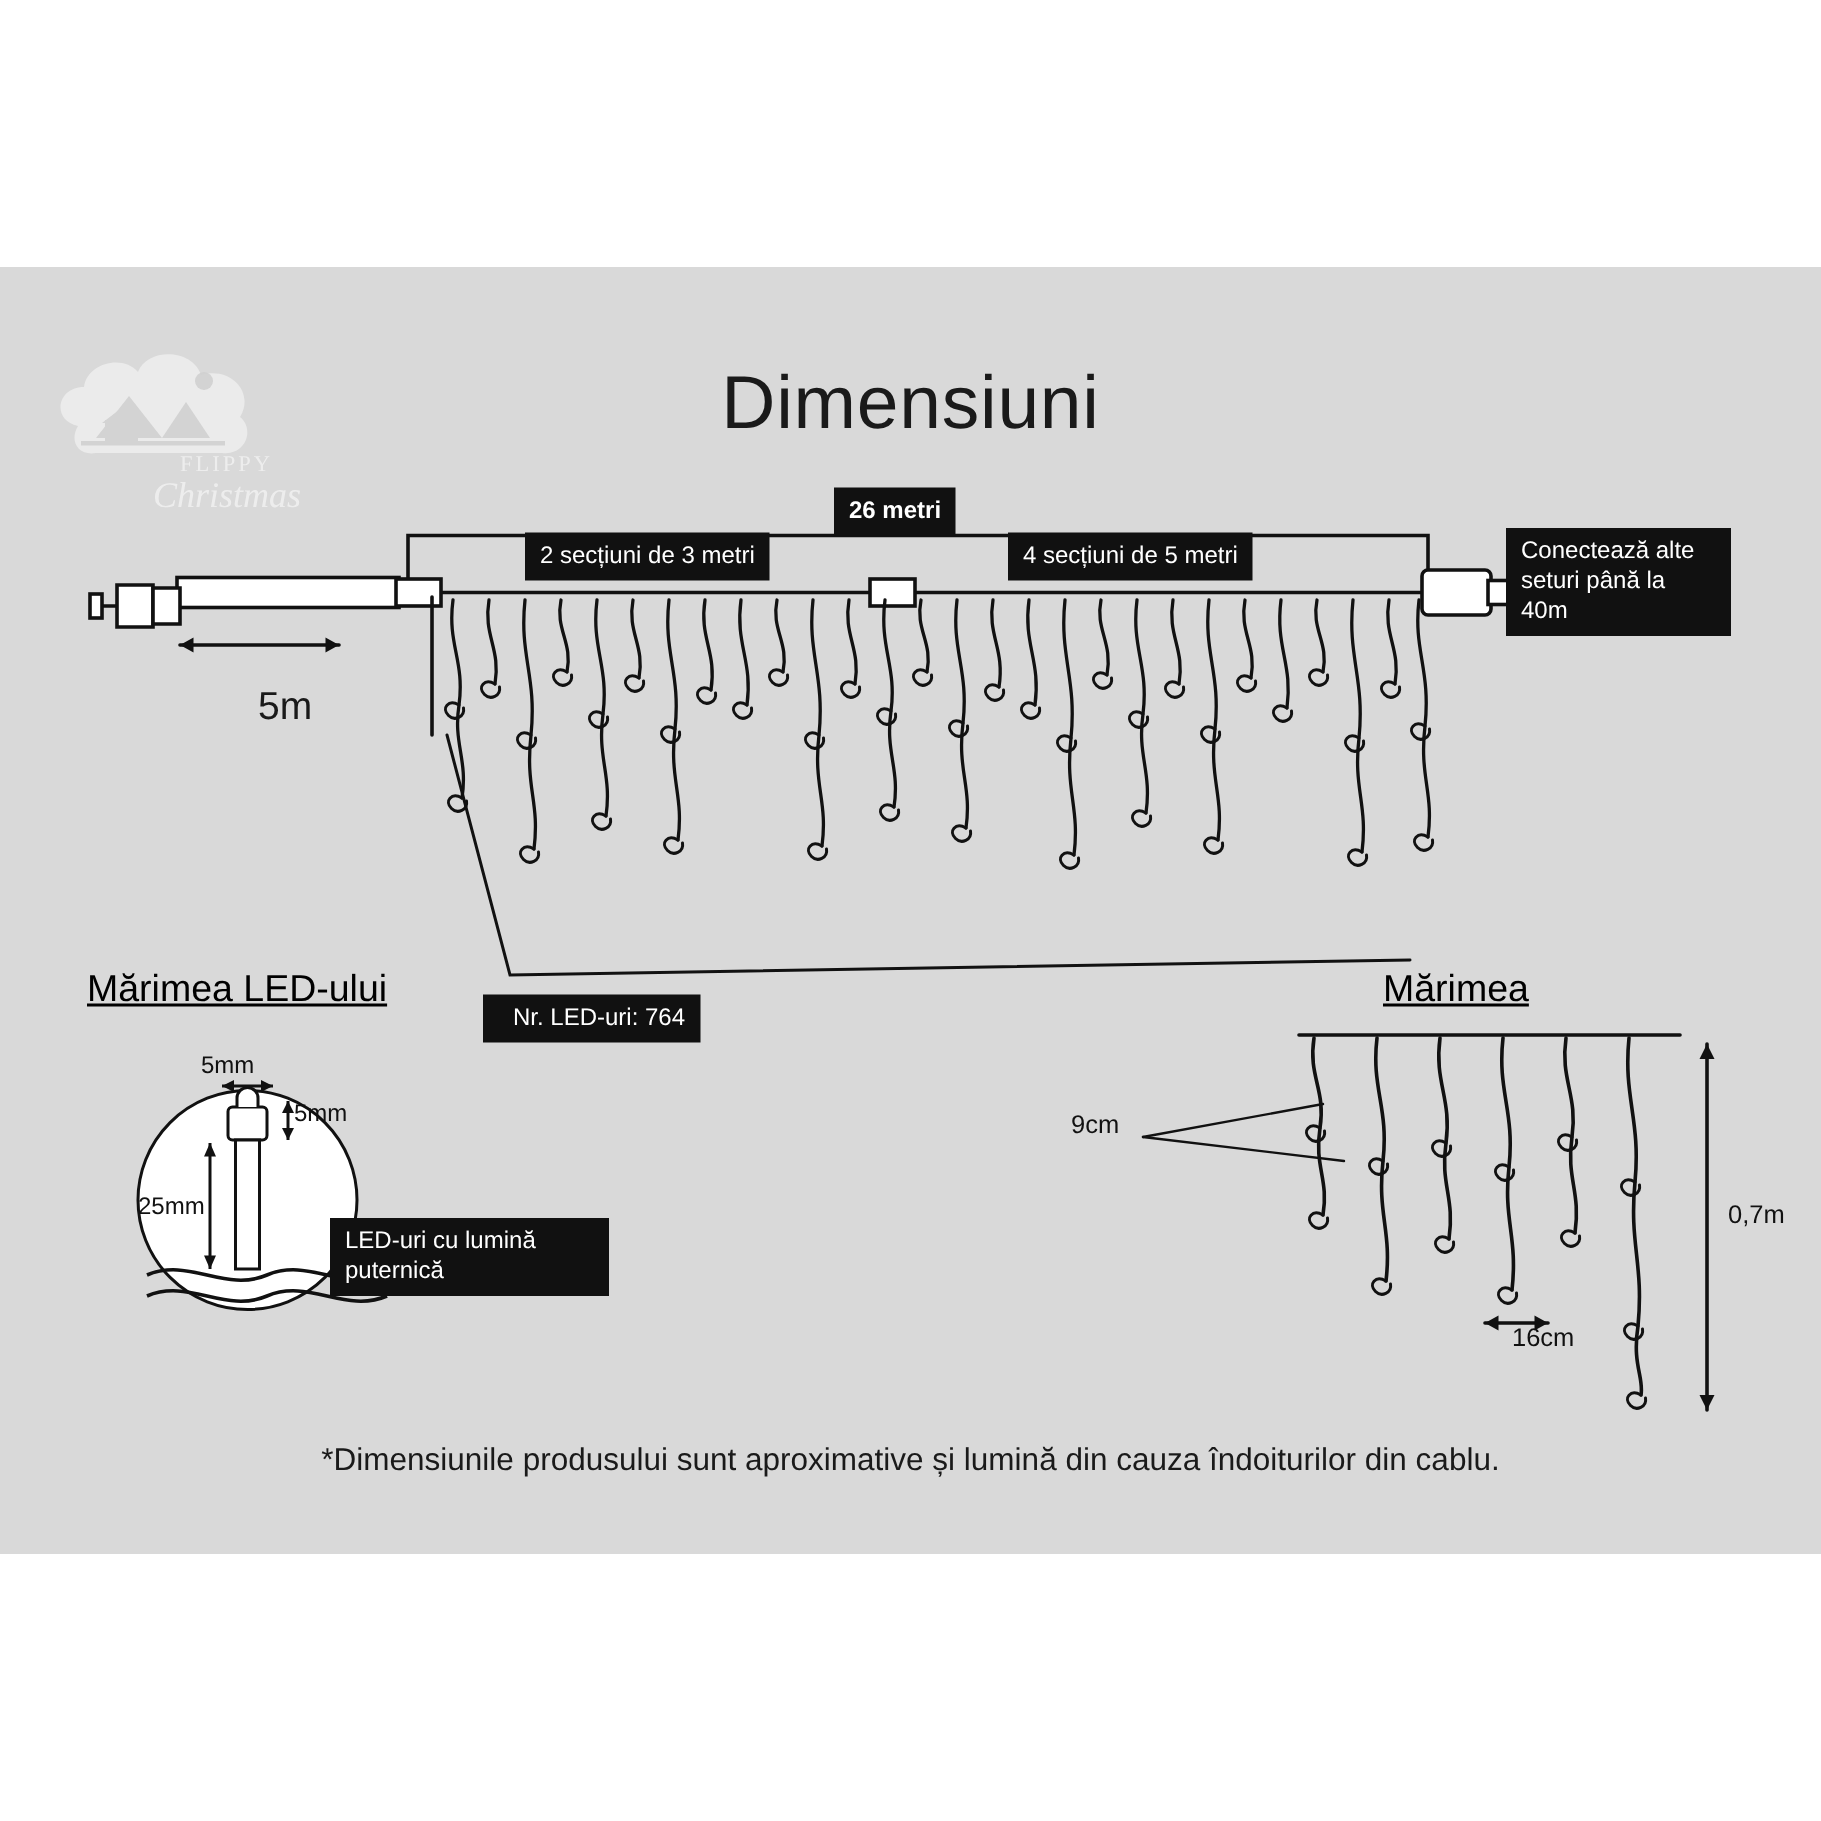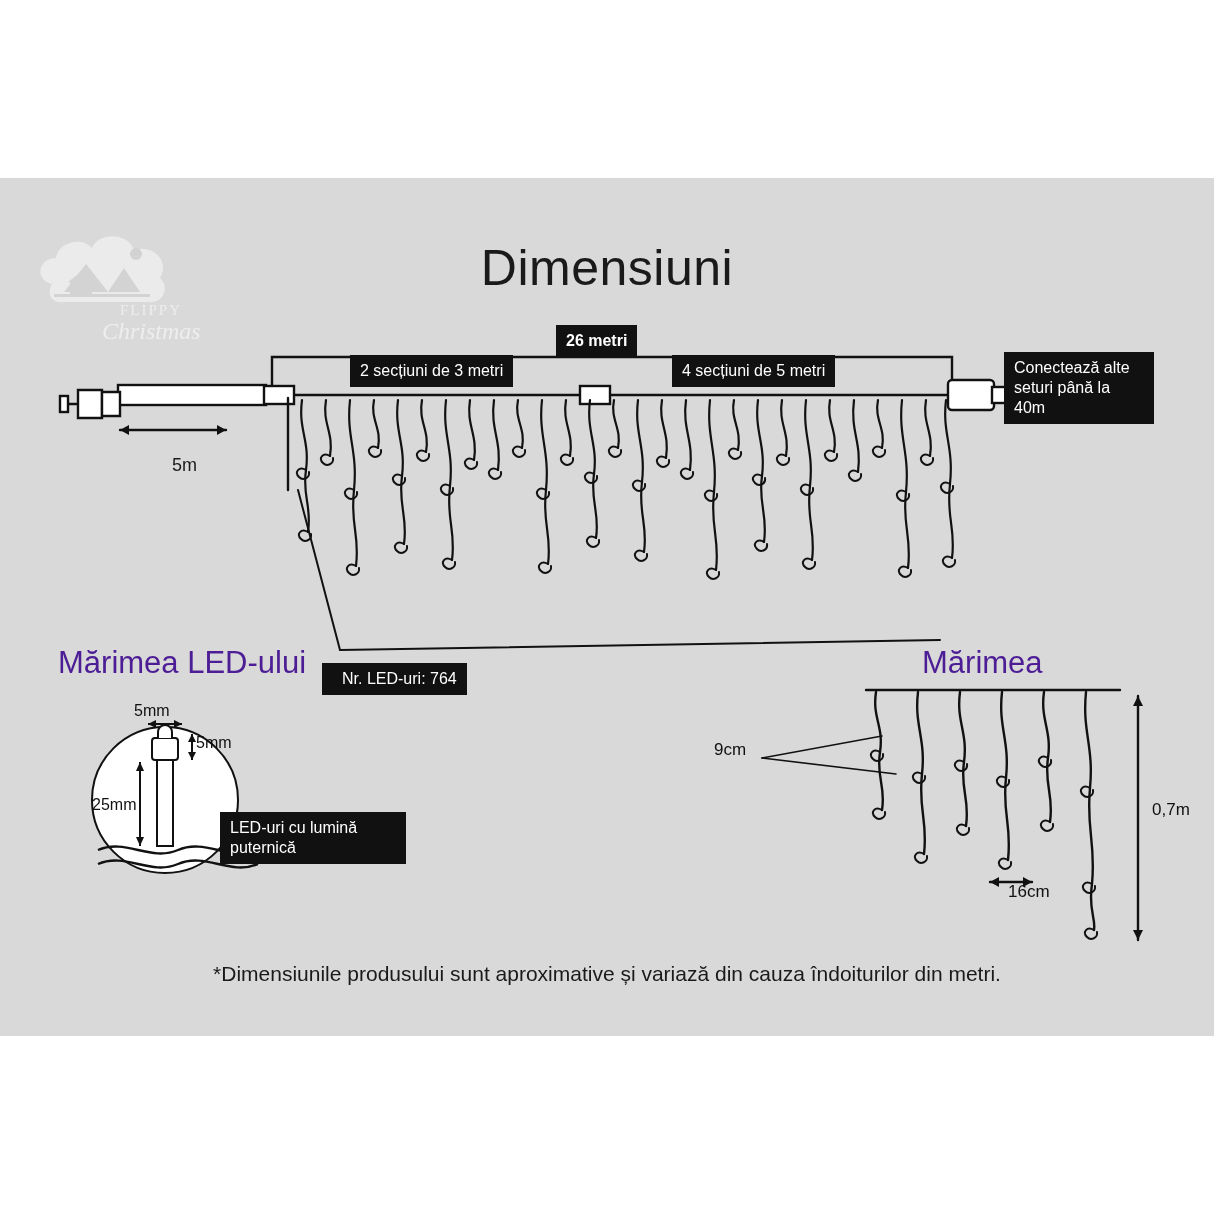--- a/index.html
+++ b/index.html
@@ -55,21 +55,21 @@
   .wm .wm-t2{
     position:absolute;left:78px;top:100px;
     font-family:"Liberation Serif", serif;
     font-style:italic;font-size:24px;color:#ffffff;
   }
   .footnote{
     left:0;top:962px;width:1214px;text-align:center;
     font-size:21px;color:#1a1a1a;
   }
   svg{display:block;}
-  .sect-title{font-size:31px;color:#4c1d95;}
+  .sect-title{font-size:25px;color:#000000;text-decoration:underline;}
   .dimtxt{font-size:16px;color:#111;}
 </style>
 </head>
 <body>
 
 <div id="stage">
 
   <div class="panel abs"></div>
 
   <div class="wm abs">
@@ -196,21 +196,21 @@
         <path d="M258 170 L 300 330 L 900 320" stroke-width="2"></path>
       </g>
     </svg>
   </div>
 
   <div class="abs pill" style="left:556px;top:325px;font-weight:bold;">26 metri</div>
   <div class="abs pill" style="left:322px;top:355px;margin-left:28px;">2 secțiuni de 3 metri</div>
   <div class="abs pill" style="left:672px;top:355px;">4 secțiuni de 5 metri</div>
   <div class="abs pill multi" style="left:1004px;top:352px;width:130px;">Conectează alte seturi până la 40m</div>
   <div class="abs pill" style="left:322px;top:663px;padding-left:20px;">Nr. LED-uri: 764</div>
-  <div class="abs lbl" style="left:172px;top:455px;font-size:18px;">5m</div>
+  <div class="abs lbl" style="left:172px;top:455px;font-size:26px;">5m</div>
 
   <div class="abs sect-title" style="left:58px;top:645px;">Mărimea LED-ului</div>
 
   <div class="abs" style="left:40px;top:700px;width:420px;height:200px;">
     <svg width="420" height="200" viewBox="0 0 420 200">
       <g stroke="#111" stroke-width="2" fill="none">
 
         <circle cx="125" cy="100" r="73" fill="#ffffff"></circle>
 
         <rect x="112" y="38" width="26" height="22" rx="3" fill="#ffffff"></rect>
@@ -280,15 +280,15 @@
         <path d="M448 18 V 262"></path>
         <path d="M448 18 l-5 10 h10 z" fill="#111" stroke="none"></path>
         <path d="M448 262 l-5 -10 h10 z" fill="#111" stroke="none"></path>
       </g>
     </svg>
   </div>
   <div class="abs dimtxt" style="left:714px;top:740px;font-size:17px;">9cm</div>
   <div class="abs dimtxt" style="left:1008px;top:882px;font-size:17px;">16cm</div>
   <div class="abs dimtxt" style="left:1152px;top:800px;font-size:17px;">0,7m</div>
 
-  <div class="abs footnote">*Dimensiunile produsului sunt aproximative și variază din cauza îndoiturilor din metri.</div>
+  <div class="abs footnote">*Dimensiunile produsului sunt aproximative și lumină din cauza îndoiturilor din cablu.</div>
 
 </div>
 
 </body></html>

